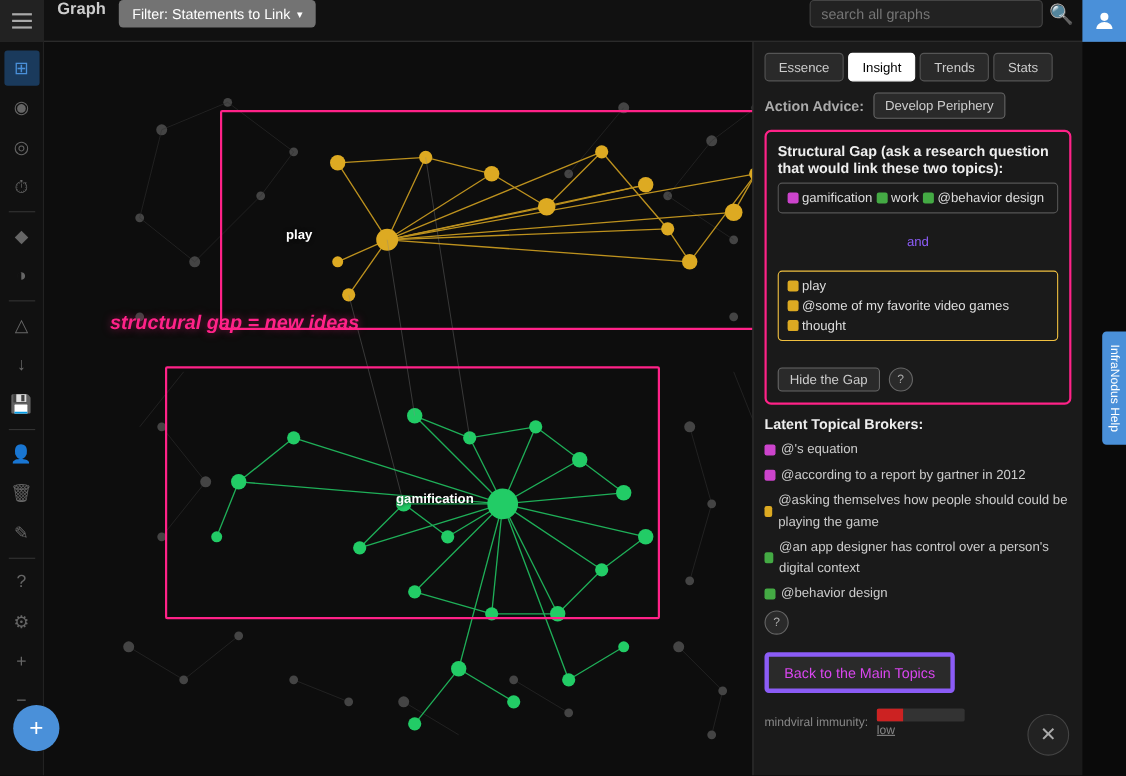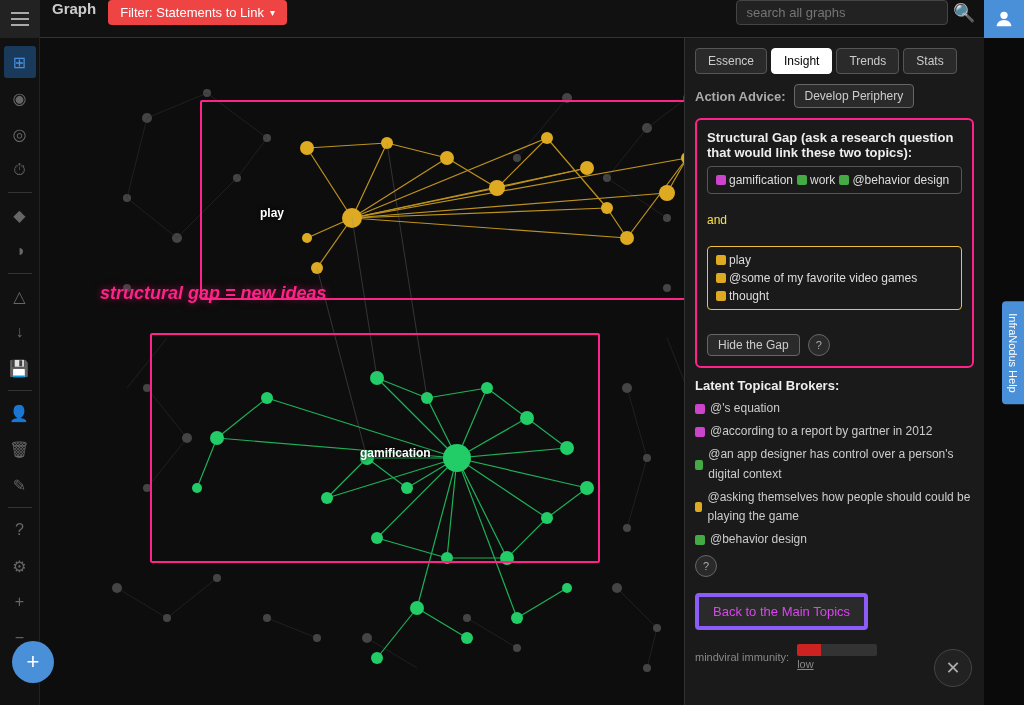--- a/index.html
+++ b/index.html
@@ -38,21 +38,21 @@
       display: block; width: 18px; height: 2px; background: #aaa;
     }
     .top-bar-title {
       color: #ccc;
       font-size: 15px;
       font-weight: bold;
       padding: 0 12px;
       flex-shrink: 0;
     }
     .filter-btn {
-      background: #ef4444;
+      background: #737373;
       color: #fff;
       border: none;
       border-radius: 4px;
       padding: 5px 12px;
       font-size: 13px;
       cursor: pointer;
       display: flex; align-items: center; gap: 6px;
       flex-shrink: 0;
     }
     .filter-btn .arrow { font-size: 10px; }
@@ -219,21 +219,21 @@
     }
     .tag-group.yellow-border { border-color: #f0c040; }
     .tag {
       display: inline-flex; align-items: center; gap: 3px;
       font-size: 12px; color: #ddd;
     }
     .tag-dot {
       width: 10px; height: 10px; border-radius: 2px; flex-shrink: 0;
     }
     .and-text {
-      font-size: 12px; color: #fde047; margin: 19px 0;
+      font-size: 12px; color: #8b5cf6; margin: 19px 0; text-align: center;
     }
     .gap-actions {
       display: flex; align-items: center; gap: 8px; margin-top: 24px;
     }
     .hide-gap-btn {
       background: #2a2a2a;
       border: 1px solid #666;
       border-radius: 4px;
       color: #ccc;
       font-size: 12px;
@@ -667,26 +667,26 @@
     <div class="broker-tags">
       <span class="broker-tag">
         <span class="color-swatch" style="background:#cc44cc;"></span>
         @'s equation
       </span>
       <span class="broker-tag">
         <span class="color-swatch" style="background:#cc44cc;"></span>
         @according to a report by gartner in 2012
       </span>
       <span class="broker-tag">
+        <span class="color-swatch" style="background:#ddaa22;"></span>
+        @asking themselves how people should could be playing the game
+      </span>
+      <span class="broker-tag">
         <span class="color-swatch" style="background:#44aa44;"></span>
         @an app designer has control over a person's digital context
-      </span>
-      <span class="broker-tag">
-        <span class="color-swatch" style="background:#ddaa22;"></span>
-        @asking themselves how people should could be playing the game
       </span>
       <span class="broker-tag">
         <span class="color-swatch" style="background:#44aa44;"></span>
         @behavior design
       </span>
     </div>
     <div style="margin-top:6px;">
       <button class="question-btn">?</button>
     </div>
   </div>

